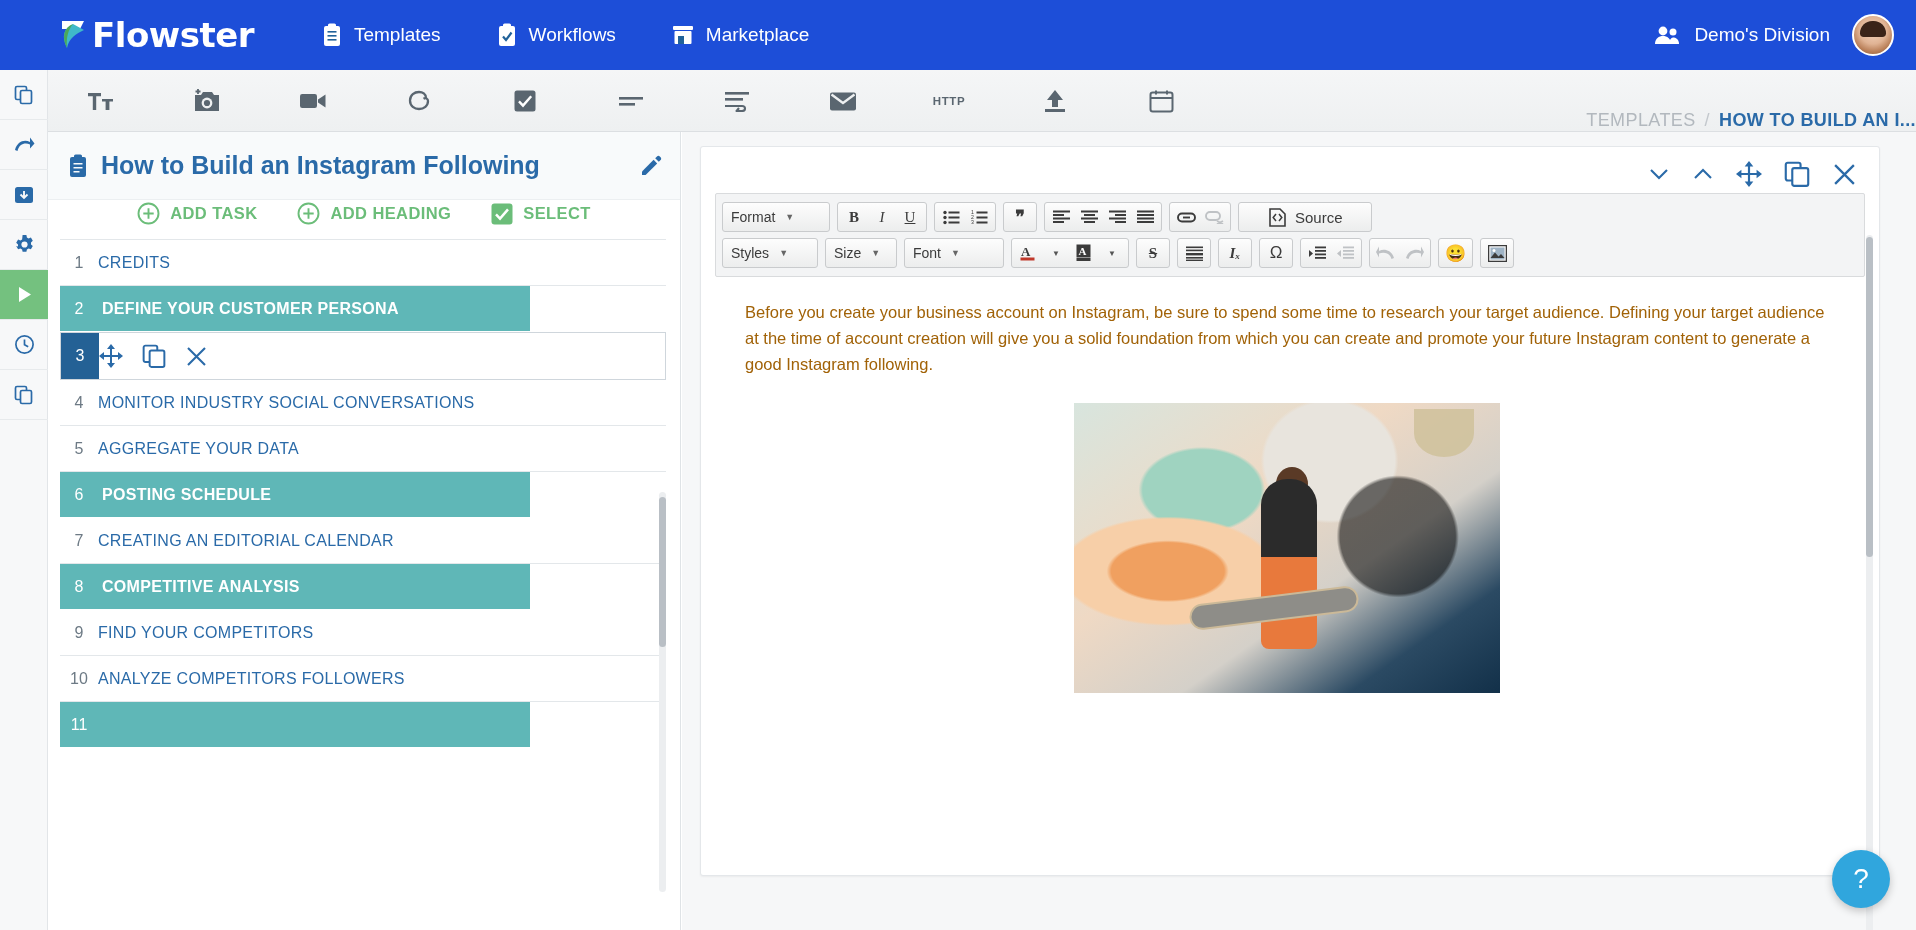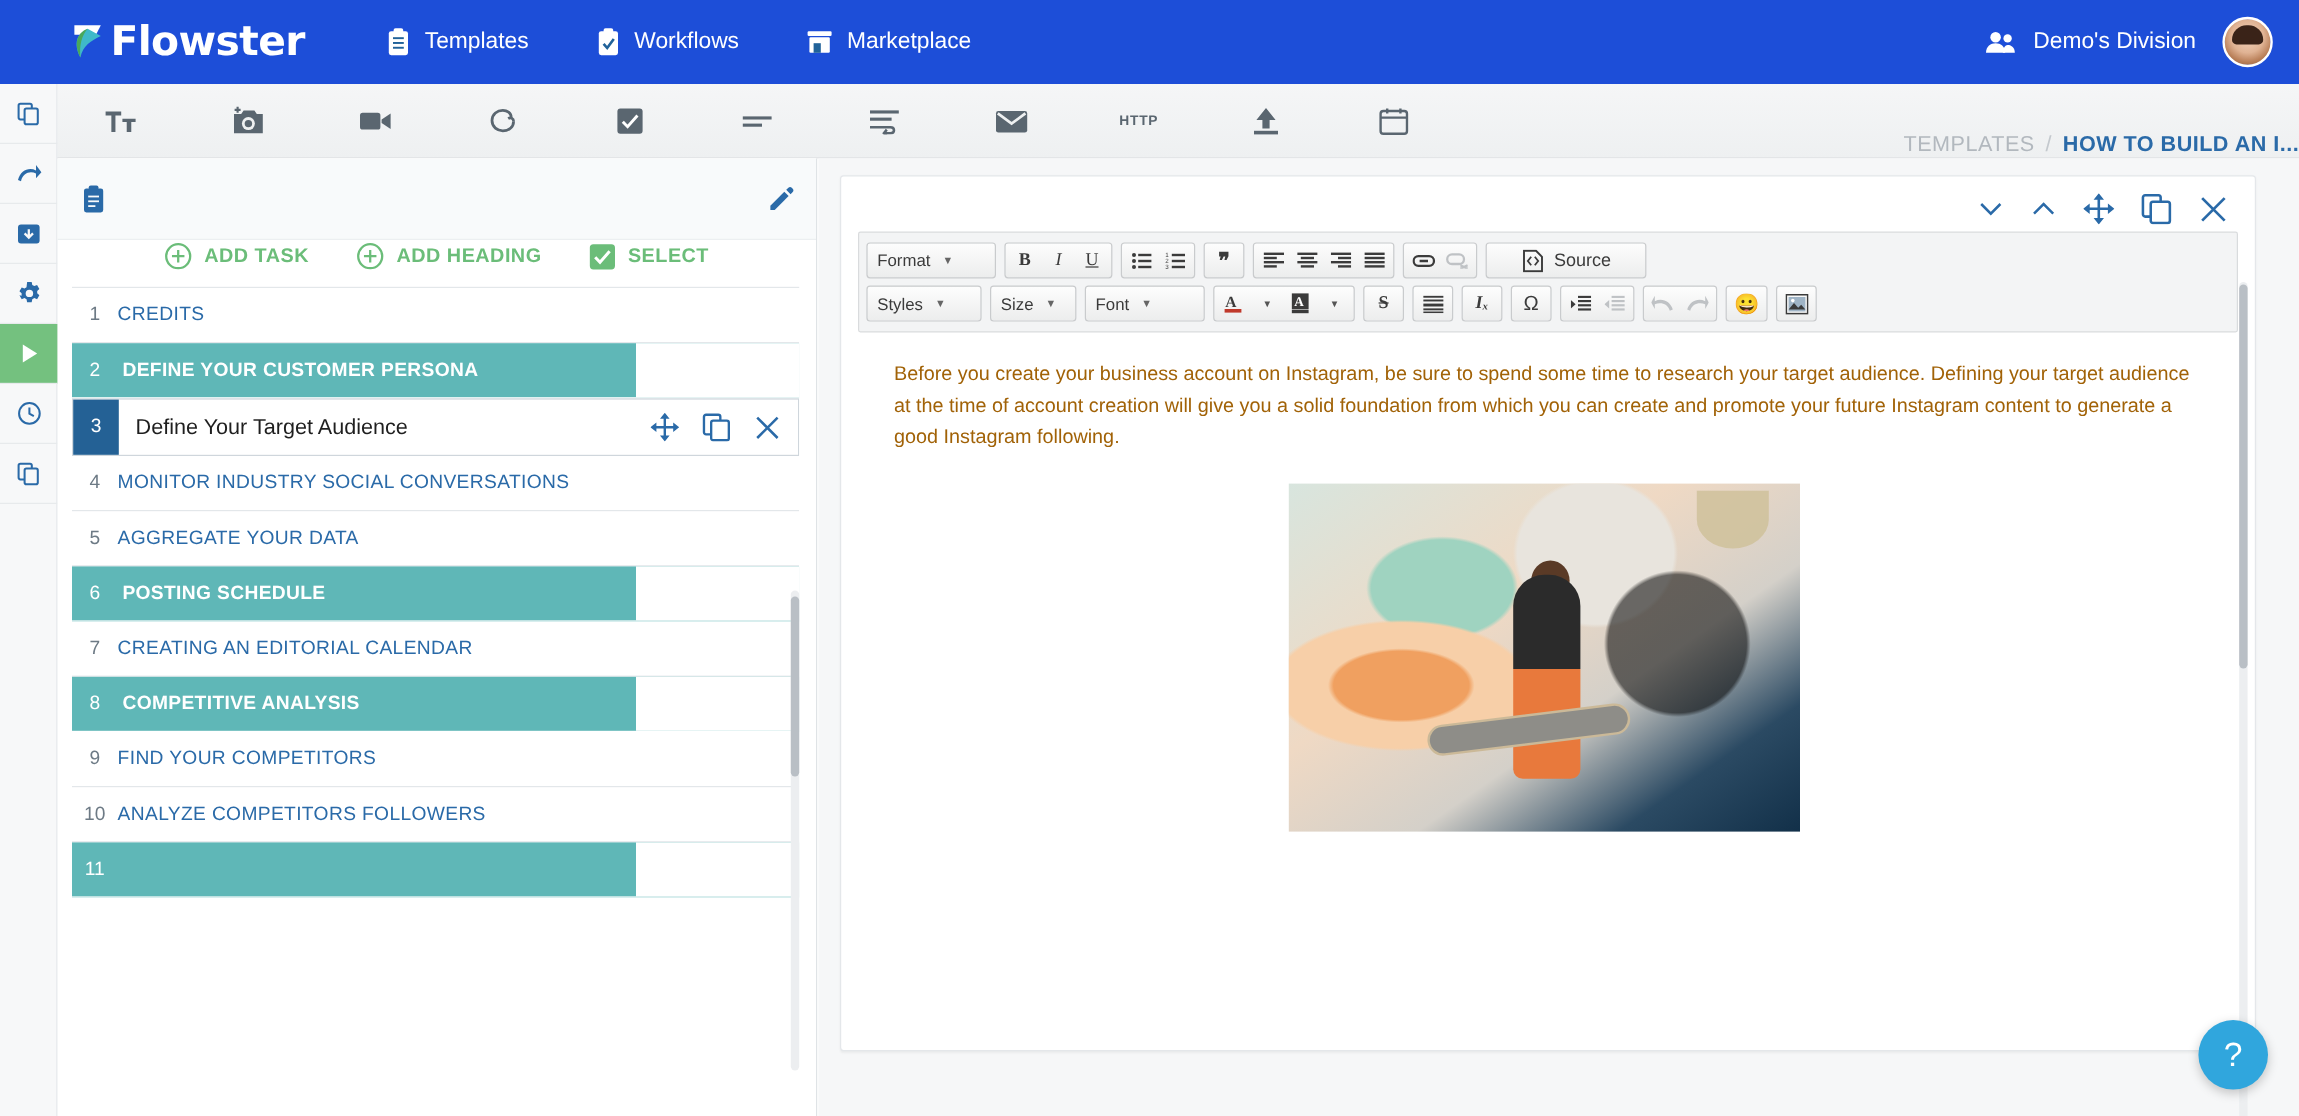--- a/index.html
+++ b/index.html
@@ -526,20 +526,21 @@
   <div class="lp-title">
     <span class="clip">
       <svg width="20" height="24" viewBox="0 0 20 24" fill="#2a6aa8">
         <rect x="2" y="3" width="16" height="20" rx="2"></rect>
         <rect x="6" y="0.5" width="8" height="4.5" rx="1.6"></rect>
         <rect x="5.5" y="9" width="9" height="1.5" fill="#f8fafb"></rect>
         <rect x="5.5" y="13" width="9" height="1.5" fill="#f8fafb"></rect>
         <rect x="5.5" y="17" width="6" height="1.5" fill="#f8fafb"></rect>
       </svg>
     </span>
+    <h1>How to Build an Instagram Following</h1>
     <span class="pencil">
       <svg width="22" height="22" viewBox="0 0 22 22" fill="#2a6aa8">
         <path d="M2 16.4 L13.6 4.8 L17.2 8.4 L5.6 20 L2 20 Z"></path>
         <path d="M15.2 3.2 L17 1.4 C17.8 .6 19 .6 19.8 1.4 L20.6 2.2 C21.4 3 21.4 4.2 20.6 5 L18.8 6.8 Z"></path>
       </svg>
     </span>
   </div>
 
 
   <div class="lp-actions">
@@ -580,21 +581,20 @@
     </div>
 
     <div class="task-row heading">
       <span class="barend"></span>
       <span class="task-num">2</span>
       <span class="task-label">DEFINE YOUR CUSTOMER PERSONA</span>
     </div>
 
     <div class="task-row editing">
       <span class="task-num">3</span>
-      <input class="task-edit-input" value="Define Your Target Audience" style="">
       <span class="row-tools">
         <span>
           <svg width="24" height="24" viewBox="0 0 24 24" fill="#2a6aa8">
             <path d="M12 0 L16 5 H13 V11 H19 V8 L24 12 L19 16 V13 H13 V19 H16 L12 24 L8 19 H11 V13 H5 V16 L0 12 L5 8 V11 H11 V5 H8 Z"></path>
           </svg>
         </span>
         <span>
           <svg width="24" height="24" viewBox="0 0 22 22" fill="none" stroke="#2a6aa8" stroke-width="1.8">
             <rect x="1.5" y="1.5" width="12.5" height="15" rx="1.6"></rect>
             <rect x="7" y="6" width="13.5" height="15" rx="1.6" fill="#ffffff"></rect>

